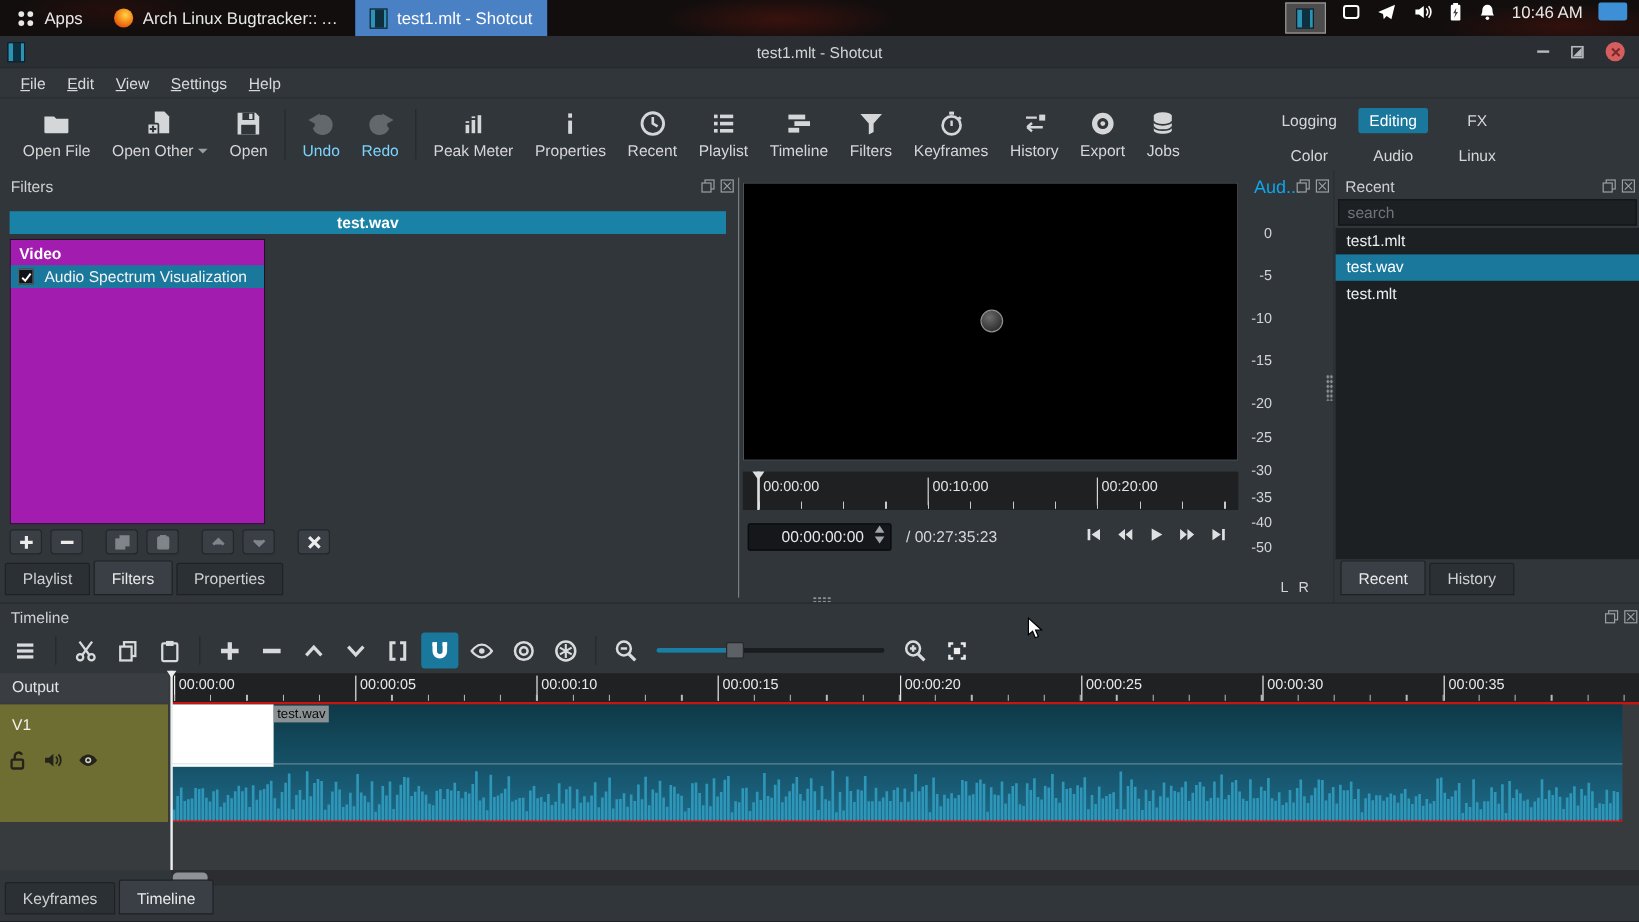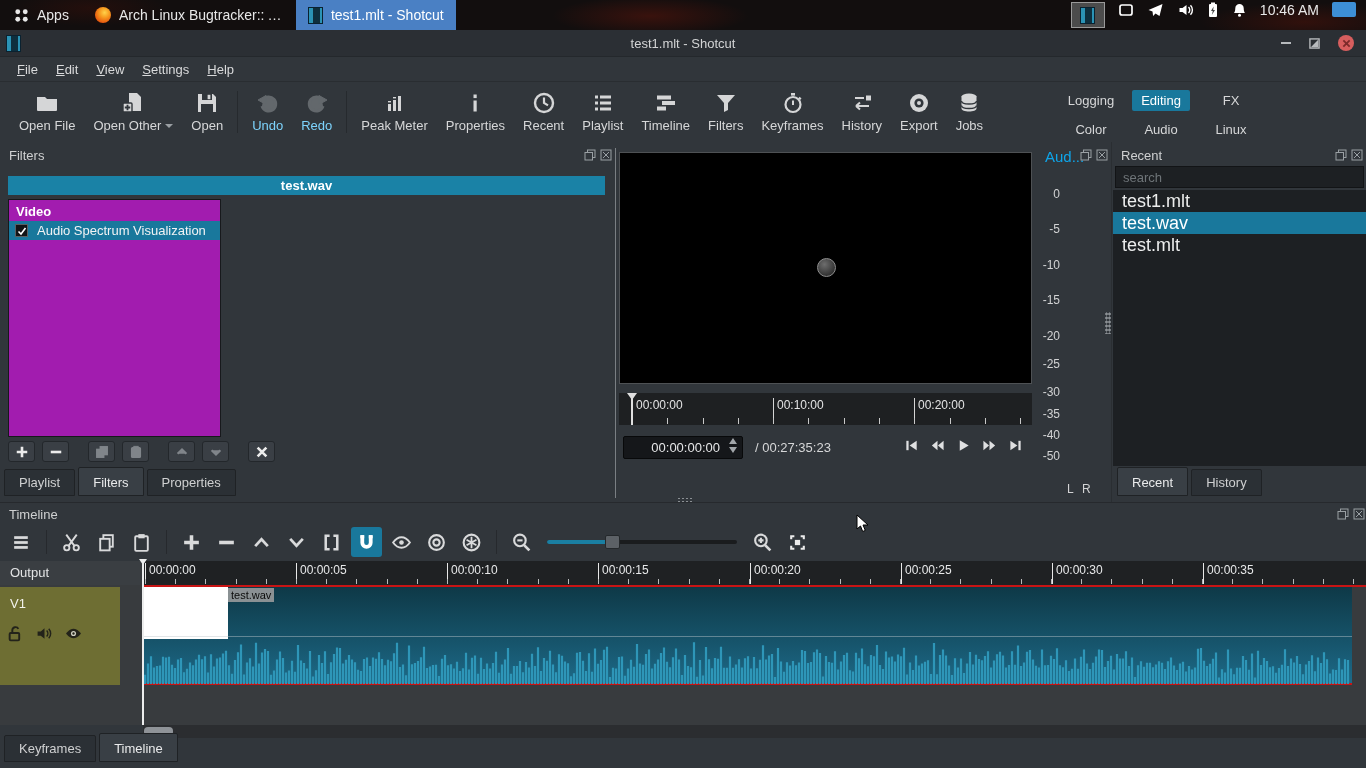--- a/index.html
+++ b/index.html
@@ -98,21 +98,21 @@
 .m0{top:45px}.m1{top:80px}.m2{top:116px}.m3{top:151px}.m4{top:187px}.m5{top:215px}.m6{top:243px}.m7{top:265px}.m8{top:286px}.m9{top:307px}
 .mchan{position:absolute;top:340px;font-size:12px;color:#d2d3d4}
 .ml{left:27px}.mr{left:42px}
 .v-dots{position:absolute;right:0px;top:170px;width:6px;height:22px;background-image:radial-gradient(#8b9094 1px,transparent 1.3px);background-size:3px 4px}
 
 
 .recent-panel{position:absolute;left:1113px;top:0;width:253px;height:100%}
 .search{position:absolute;left:2px;top:24px;width:249px;height:22px;background:#1d2023;border:1px solid #121416;color:#d0d1d2;font-size:13px;padding:0 7px;outline:none;font-family:"Liberation Sans",sans-serif}
 .search::placeholder{color:#6e7478}
 .rlist{position:absolute;left:0;top:48px;width:253px;height:276px;background:#1d2023}
-.rrow{height:22px;line-height:22px;padding-left:9px;font-size:18px;color:#eceded}
+.rrow{height:22px;line-height:22px;padding-left:9px;font-size:13px;color:#eceded}
 .rrow.selected{background:#19789c;color:#fff}
 
 
 .timeline-panel{position:absolute;left:0;top:502px;width:100%;height:266px;background:#31363b;border-top:1px solid #26292d}
 .tl-head{position:absolute;left:9px;top:4px;font-size:13px;color:#cfd0d1}
 .tl-toolbar{position:absolute;left:0;top:20px;width:100%;height:38px;display:flex;align-items:center;padding-left:6px;gap:4px}
 .tlb{width:31px;height:30px;display:flex;align-items:center;justify-content:center;border-radius:3px}
 .tlb svg{width:21px;height:21px}
 .tlb.active{background:#19789c}
 .tlsep{width:1px;height:24px;background:#26292d;margin:0 5px}
@@ -120,21 +120,21 @@
 .slider-track{position:absolute;left:0;right:0;top:13px;height:4px;background:#1a1c1e;border-radius:2px}
 .slider-fill{position:absolute;left:0;top:13px;width:62px;height:4px;background:#1a7fa2;border-radius:2px}
 .slider-handle{position:absolute;left:58px;top:8px;width:15px;height:14px;background:#5c6166;border:1px solid #24282b;border-radius:2px}
 .tl-area{position:absolute;left:0;top:58px;right:0;height:164px;background:#383b3e}
 .output-cell{position:absolute;left:0;top:0;width:140px;height:24px;background:#3a3e42;font-size:13px;color:#e3e4e5;line-height:24px;padding-left:10px}
 .tl-ruler{position:absolute;left:143px;top:0;right:0;height:24px;background:#1f2123}
 .ruler-ticks{position:absolute;left:0;right:0;bottom:1px;height:5px;background:repeating-linear-gradient(90deg,#b9babb 0 1px,transparent 1px 30.2px);background-position:2px 0}
 .rmark{position:absolute;top:2px;border-left:1px solid #e8e8e8;padding-left:3px;font-size:12px;color:#e8e9ea;height:21px}
 .r0{left:2px}.r1{left:153px}.r2{left:304px}.r3{left:455px}.r4{left:607px}.r5{left:758px}.r6{left:909px}.r7{left:1060px}
 .red-line{position:absolute;left:143px;right:0;top:24px;height:2px;background:#c81414}
-.track-head{position:absolute;left:0;top:26px;width:120px;height:98px;background:#6e6e33}
+.track-head{position:absolute;left:0;top:26px;width:140px;height:98px;background:#6e6e33}
 .track-name{position:absolute;left:10px;top:9px;font-size:13px;color:#f2f2ec}
 .track-icons{position:absolute;left:7px;top:38px;display:flex;gap:12px;align-items:center}
 .track-icons svg{width:17px;height:17px}
 .clip{position:absolute;left:143px;top:26px;width:1209px;height:98px;background:linear-gradient(#0e3947,#17566e 62%,#1d6a88);border-bottom:2px solid #c81414}
 .clip-thumb{position:absolute;left:0;top:0;width:85px;height:52px;background:#fff}
 .clip-label{position:absolute;left:85px;top:1px;background:rgba(160,160,160,.85);color:#0b0b0b;font-size:11px;padding:1px 3px}
 .wave{position:absolute;left:0;bottom:0;width:1209px;height:47px;border-top:1px solid rgba(190,200,205,.45)}
 .tl-scroll{position:absolute;left:143px;right:0;top:222px;height:13px;background:#2b2d30}
 .tl-thumb{position:absolute;left:1px;top:2px;width:29px;height:9px;border-radius:4px;background:#8f9398}
 .playhead{position:absolute;left:142px;top:56px;width:2px;height:166px;background:#eceded;z-index:5}

